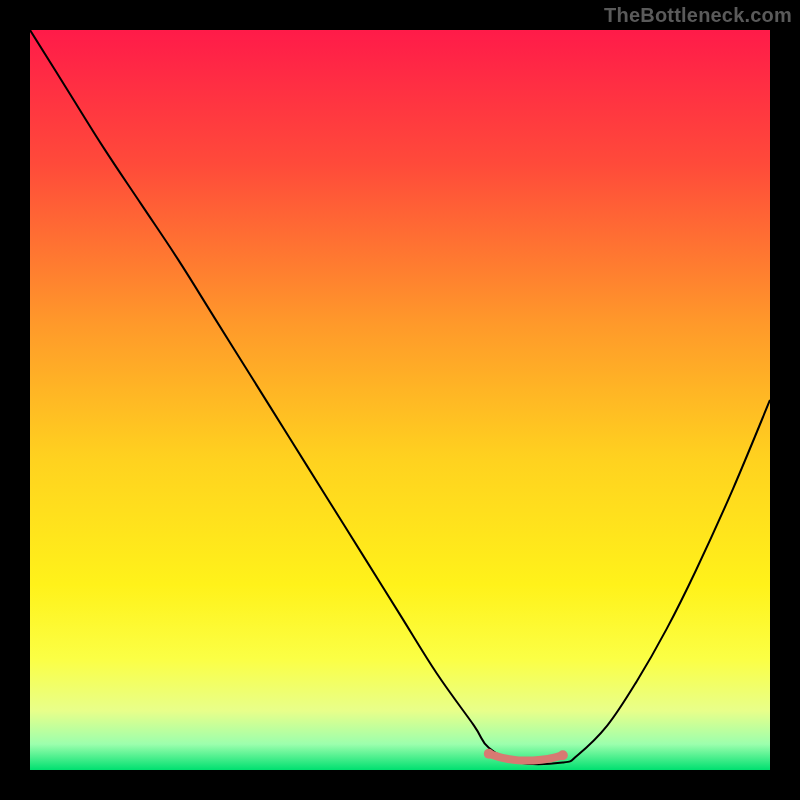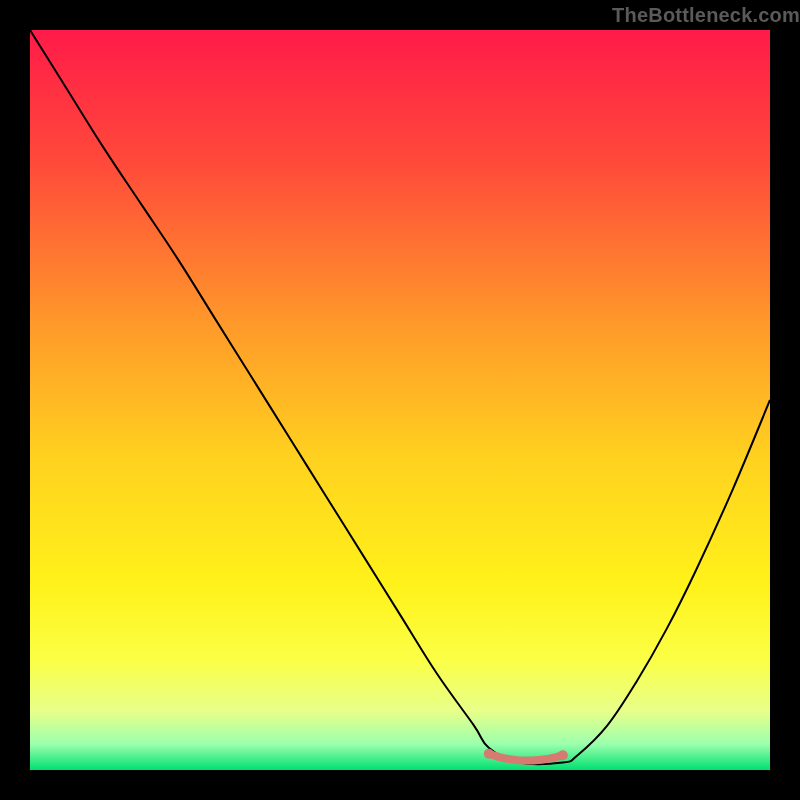--- a/index.html
+++ b/index.html
@@ -13,21 +13,21 @@
   }
   .frame {
     position: relative;
     width: 800px;
     height: 800px;
     background: #000;
   }
   .watermark {
     position: absolute;
     top: 4px;
-    right: 0;
+    right: 8px;
     color: #5a5a5a;
     font-size: 20px;
     font-weight: 600;
     letter-spacing: 0.2px;
     z-index: 10;
   }
   .plot-area {
     position: absolute;
     left: 30px;
     top: 30px;

